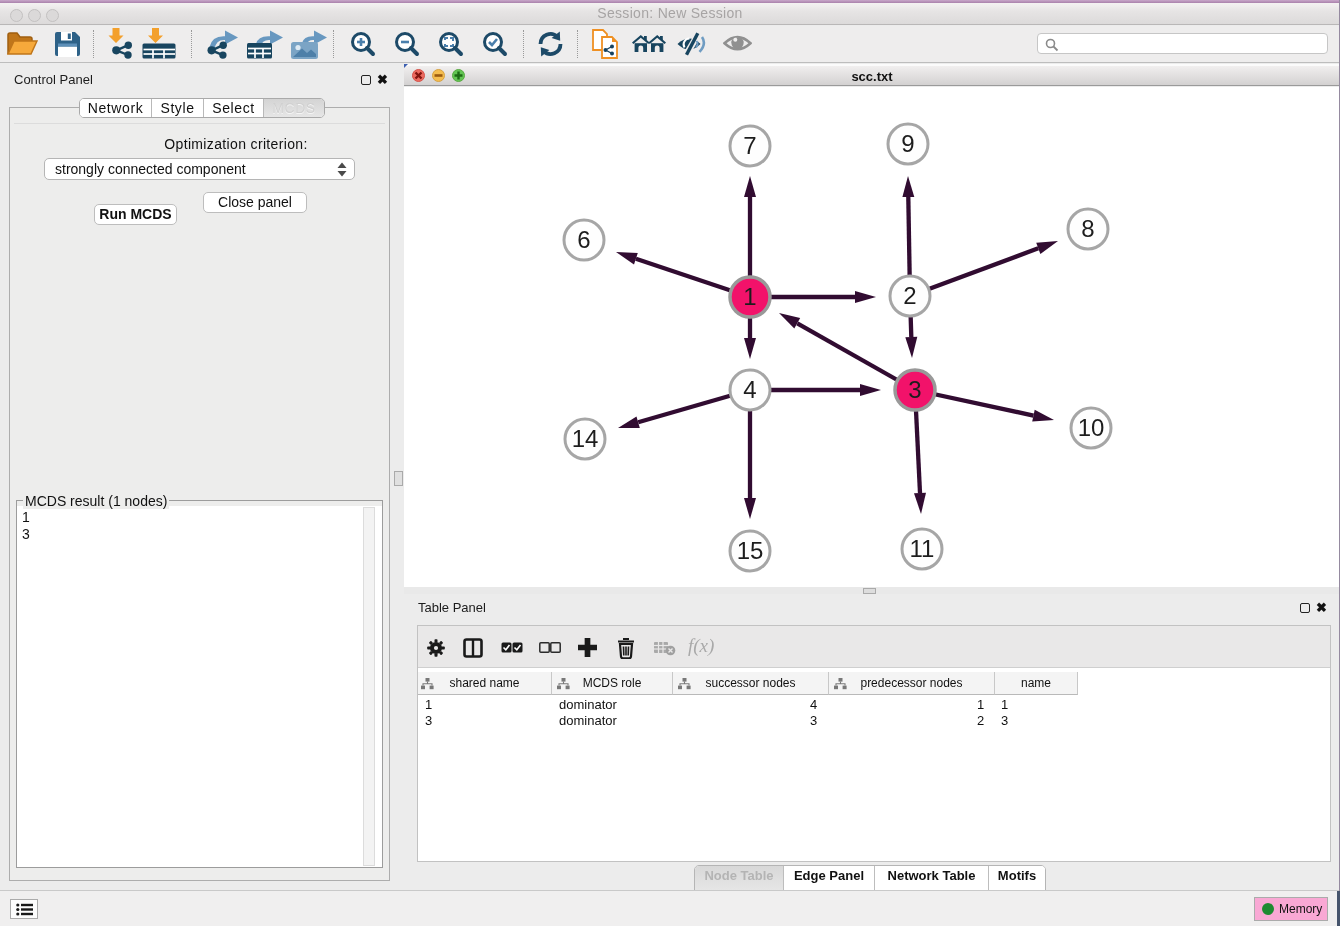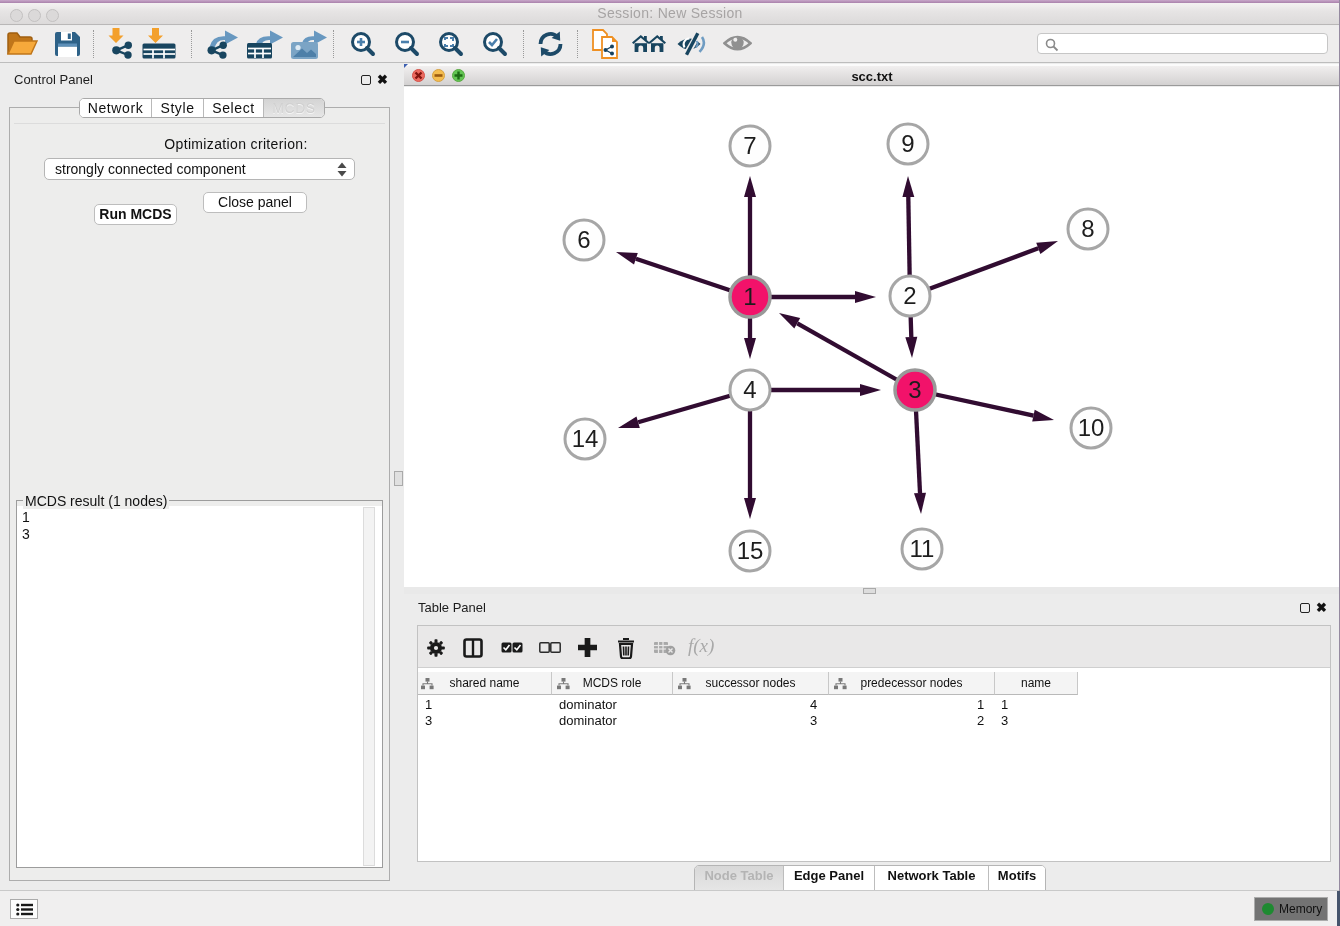--- a/index.html
+++ b/index.html
@@ -43,21 +43,21 @@
 #tp-toolbar { left:418px; top:626px; width:912px; height:42px; background:#e9e8e8; border-bottom:1px solid #cfcfcf; }
 #tp-header { left:418px; top:672px; height:23px; display:flex; font-size:13px; color:#111; }
 .th { background:#f4f4f4; border-right:1px solid #c8c8c8; border-bottom:1px solid #b9b9b9; position:relative; text-align:center; line-height:22px; font-size:12px; }
 .trow { position:absolute; font-size:13px; color:#111; }
 
 #bot-tabs { left:694px; top:865px; height:30px; display:flex; border:1px solid #b5b5b5; border-radius:5px; background:#fff; overflow:hidden; }
 .bottab { font-size:13px; font-weight:bold; color:#111; text-align:center; line-height:19px; border-right:1px solid #bdbdbd; background:#fff; }
 
 #statusbar { left:0; top:890px; width:1340px; height:36px; background:#f0efef; border-top:1px solid #c9c9c9; }
 #list-btn { left:10px; top:899px; width:28px; height:20px; background:#fdfdfd; border:1px solid #ababab; }
-#mem-btn { left:1254px; top:897px; width:74px; height:24px; background:#737373; border:1px solid #ababab; font-size:12px; color:#111; text-align:left; padding-left:24px; line-height:22px; }
+#mem-btn { left:1254px; top:897px; width:74px; height:24px; background:#f9a8d4; border:1px solid #ababab; font-size:12px; color:#111; text-align:left; padding-left:24px; line-height:22px; }
 #mem-dot { left:1262px; top:903px; width:12px; height:12px; border-radius:50%; background:#1e8a31; }
 #right-edge { left:1339px; top:0; width:1px; height:926px; background:#958aa0; }
 #br-sliver { left:1337px; top:891px; width:3px; height:35px; background:#46546c; }
 </style>
 </head>
 <body>
 <div id="topline" class="abs"></div>
 <div id="titlebar" class="abs">
   <div class="mac-dot abs" style="left:10px;"></div>
   <div class="mac-dot abs" style="left:28px;"></div>

